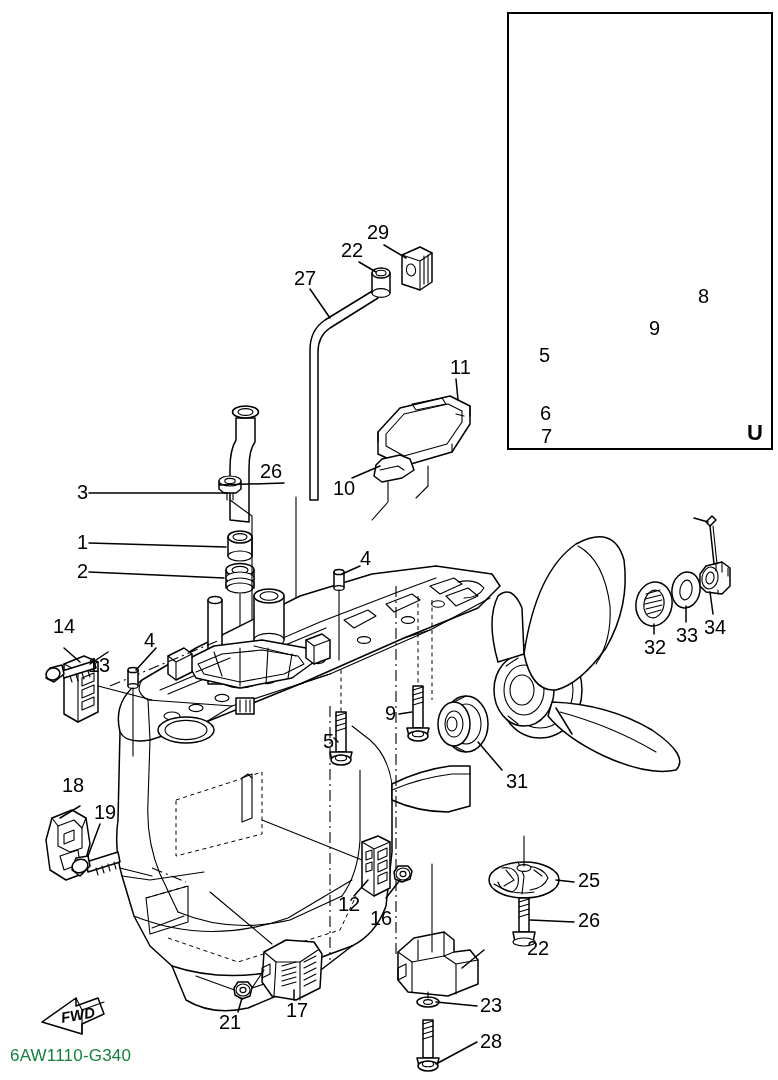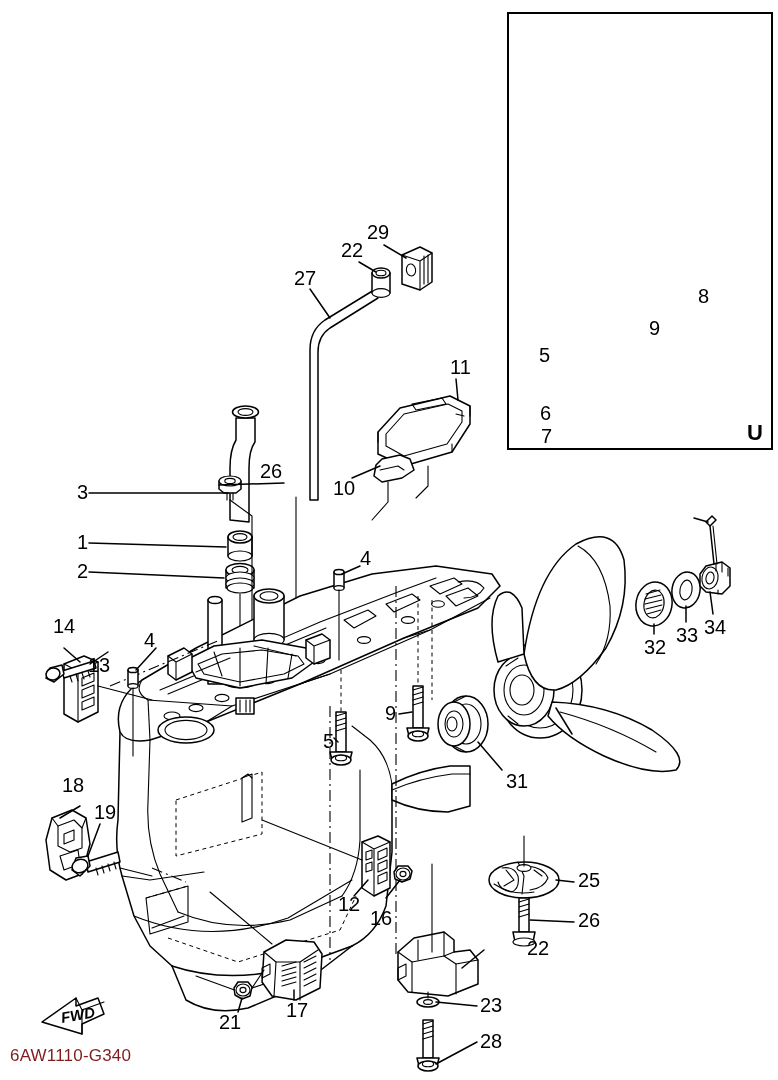--- a/index.html
+++ b/index.html
@@ -26,21 +26,21 @@
     font-style: italic;
     font-weight: bold;
     letter-spacing: 0.5px;
     color: #000;
     white-space: nowrap;
   }
   #partcode {
     position: absolute;
     left: 10px; top: 1046px;
     font-size: 17px;
-    color: #7f1d1d;
+    color: #15803d;
     letter-spacing: 0.2px;
     white-space: nowrap;
   }
   #inset-frame {
     position: absolute;
     left: 507px; top: 12px;
     width: 266px; height: 438px;
     border: 2.5px solid #000;
     background: #fff;
   }

